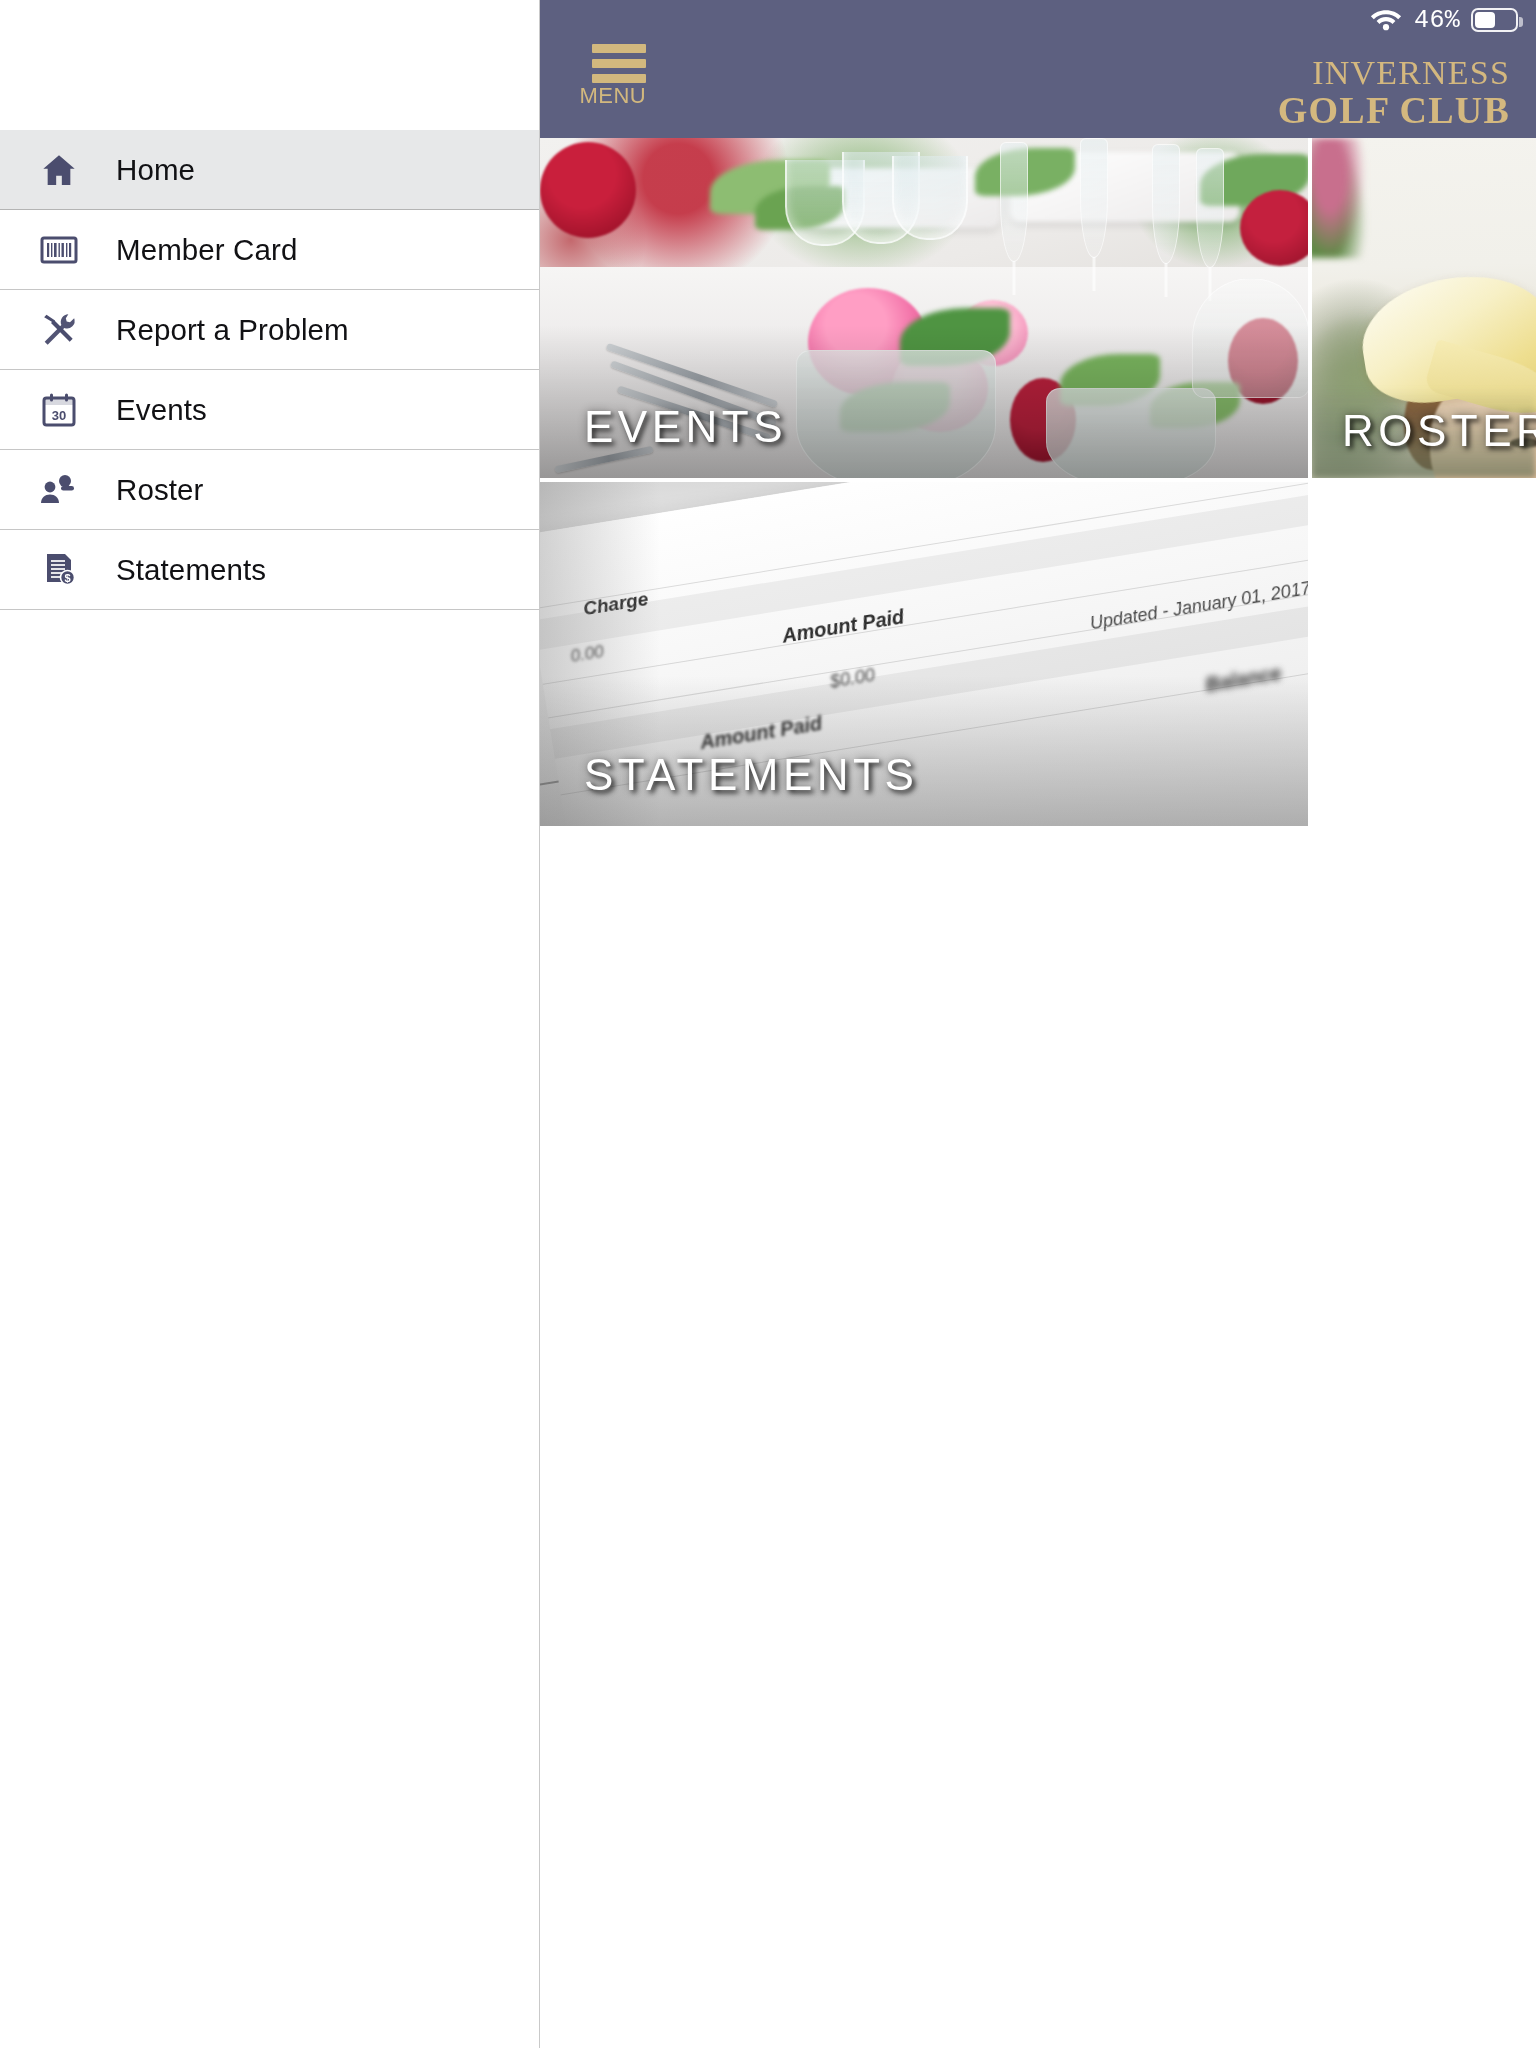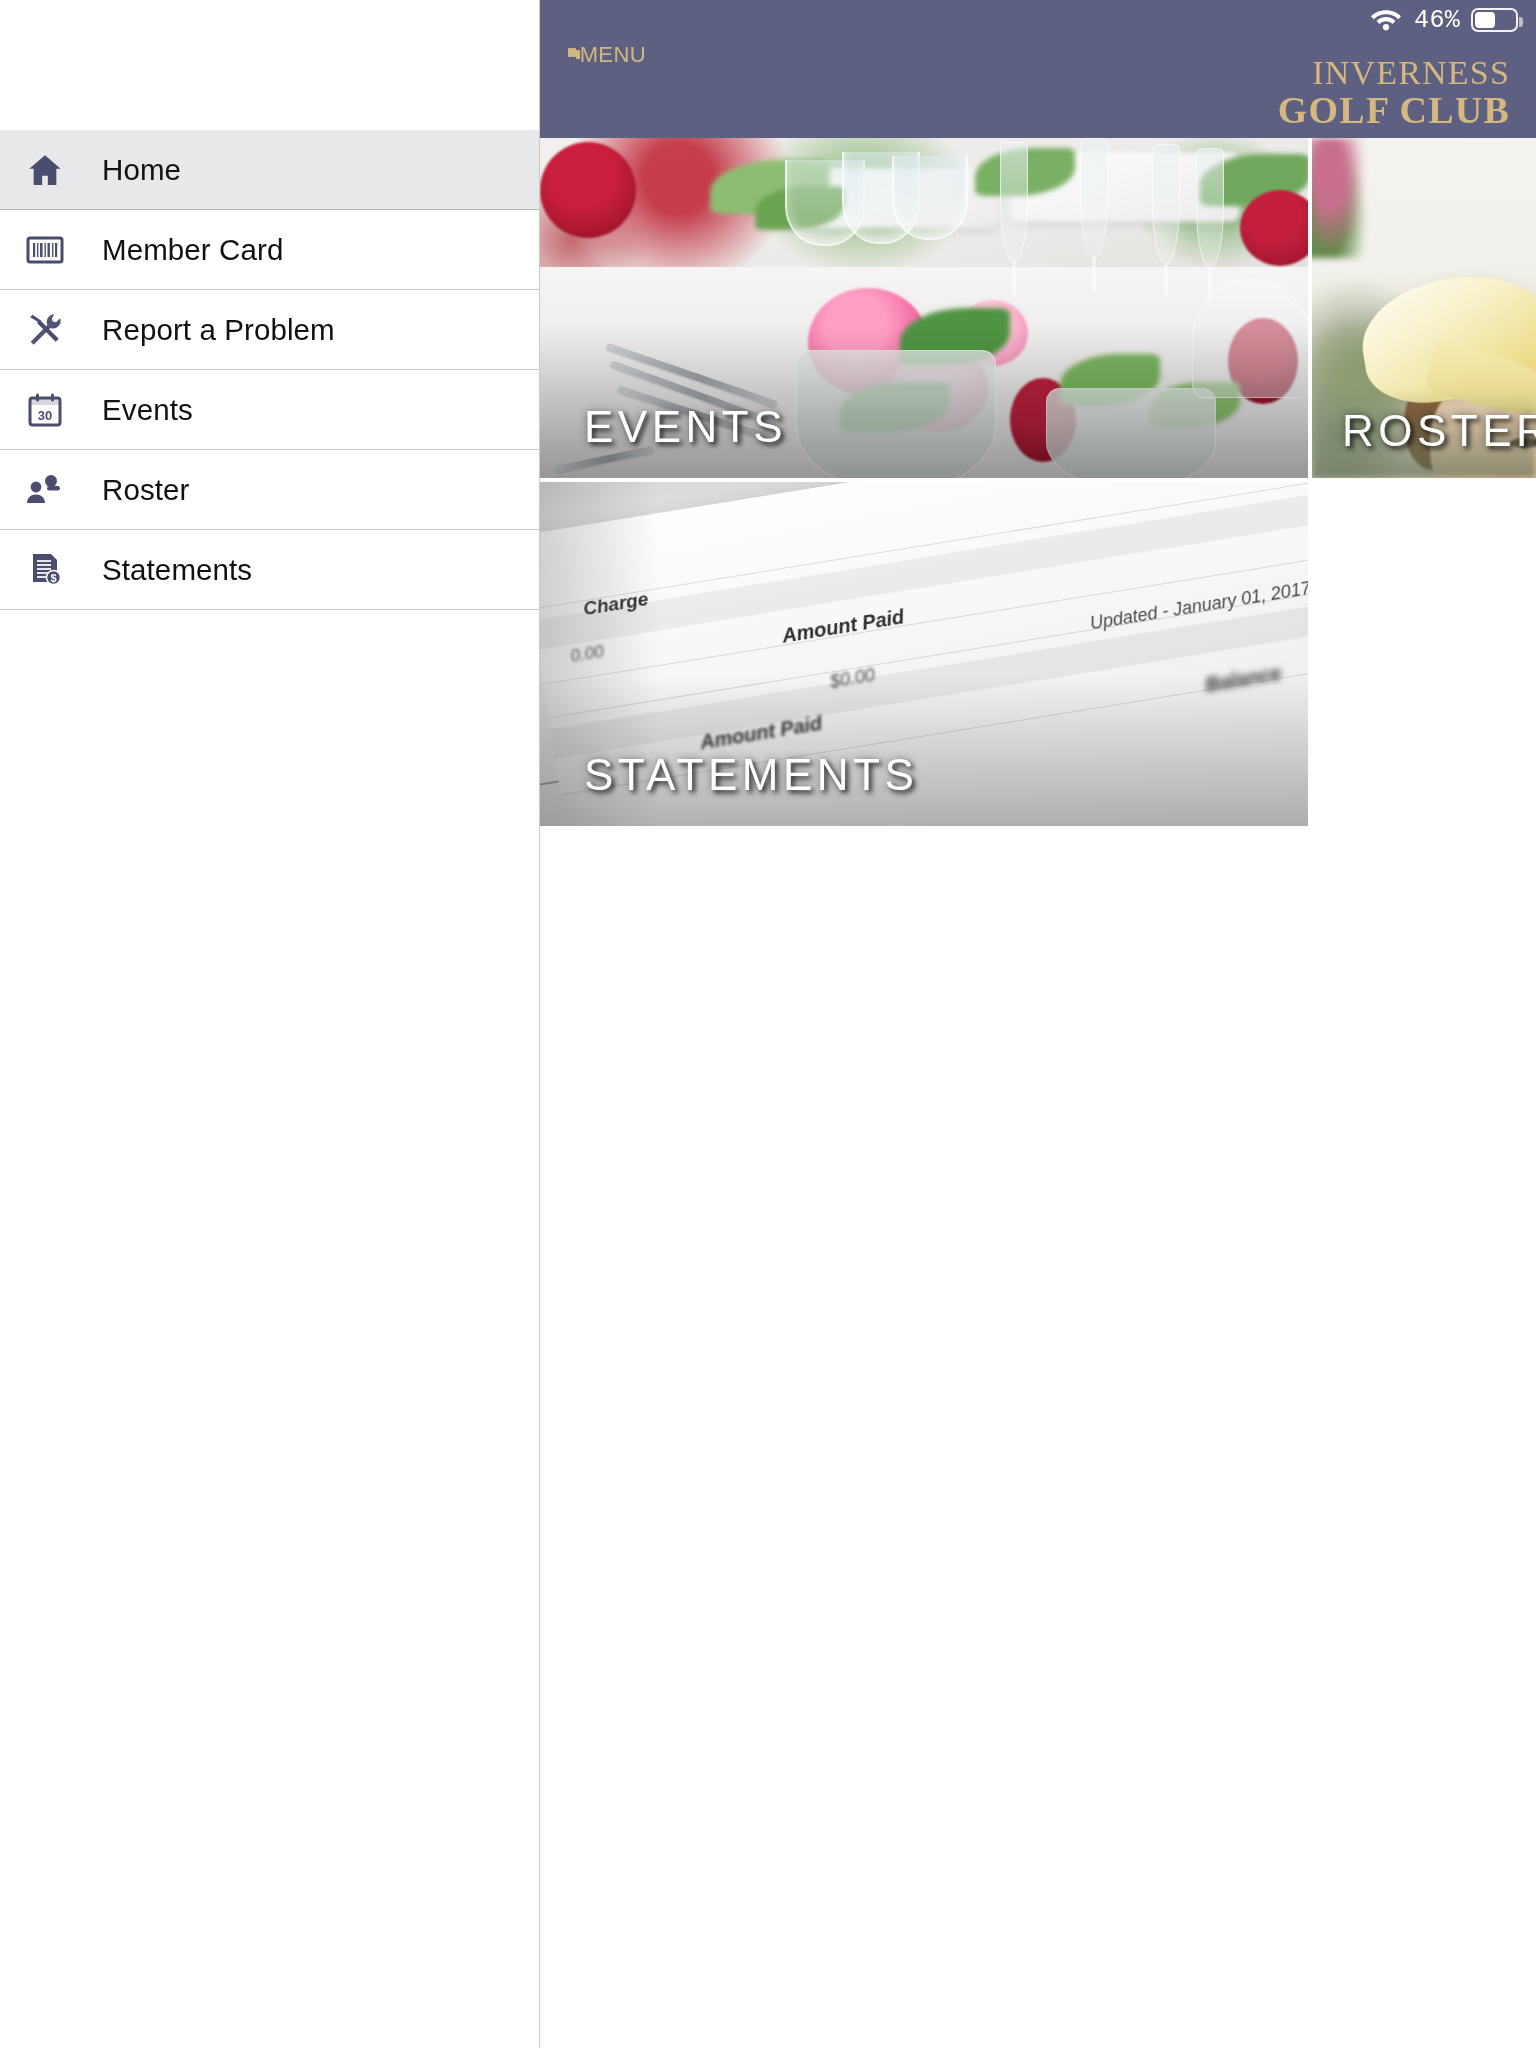--- a/index.html
+++ b/index.html
@@ -25,21 +25,21 @@
     z-index:40;
   }
   #drawer-top-gap { height:130px; background:#ffffff; }
 
   .nav-item {
     position:relative;
     height:80px;
     display:flex; align-items:center;
     background:#ffffff;
     border-bottom:1px solid #c6c6c6;
-    padding-left:14px;
+    padding-left:28px;
   }
   .nav-item.active { background:#e7e8e9; border-bottom:1px solid #b4b4b4; }
   .nav-icon {
     width:62px; min-width:62px;
     display:flex; align-items:center; justify-content:center;
   }
   .nav-icon svg { display:block; }
   .nav-label {
     font-size:29.5px;
     color:#111114;
@@ -92,21 +92,21 @@
   
   #appbar {
     position:absolute; left:0; top:40px;
     width:996px; height:98px;
     background:#5d6080;
     z-index:11;
   }
   #menu-btn {
     position:absolute; left:28px; top:4px;
     width:78px;
-    display:flex; flex-direction:row; align-items:center;
+    display:flex; flex-direction:column; align-items:flex-end;
     cursor:pointer;
   }
   .ham-bar {
     width:54px; height:9px;
     background:#d2b87e;
     margin-bottom:6px;
     border-radius:1px;
   }
   .ham-bar:nth-child(3) { margin-bottom:2px; }
   #menu-word {

